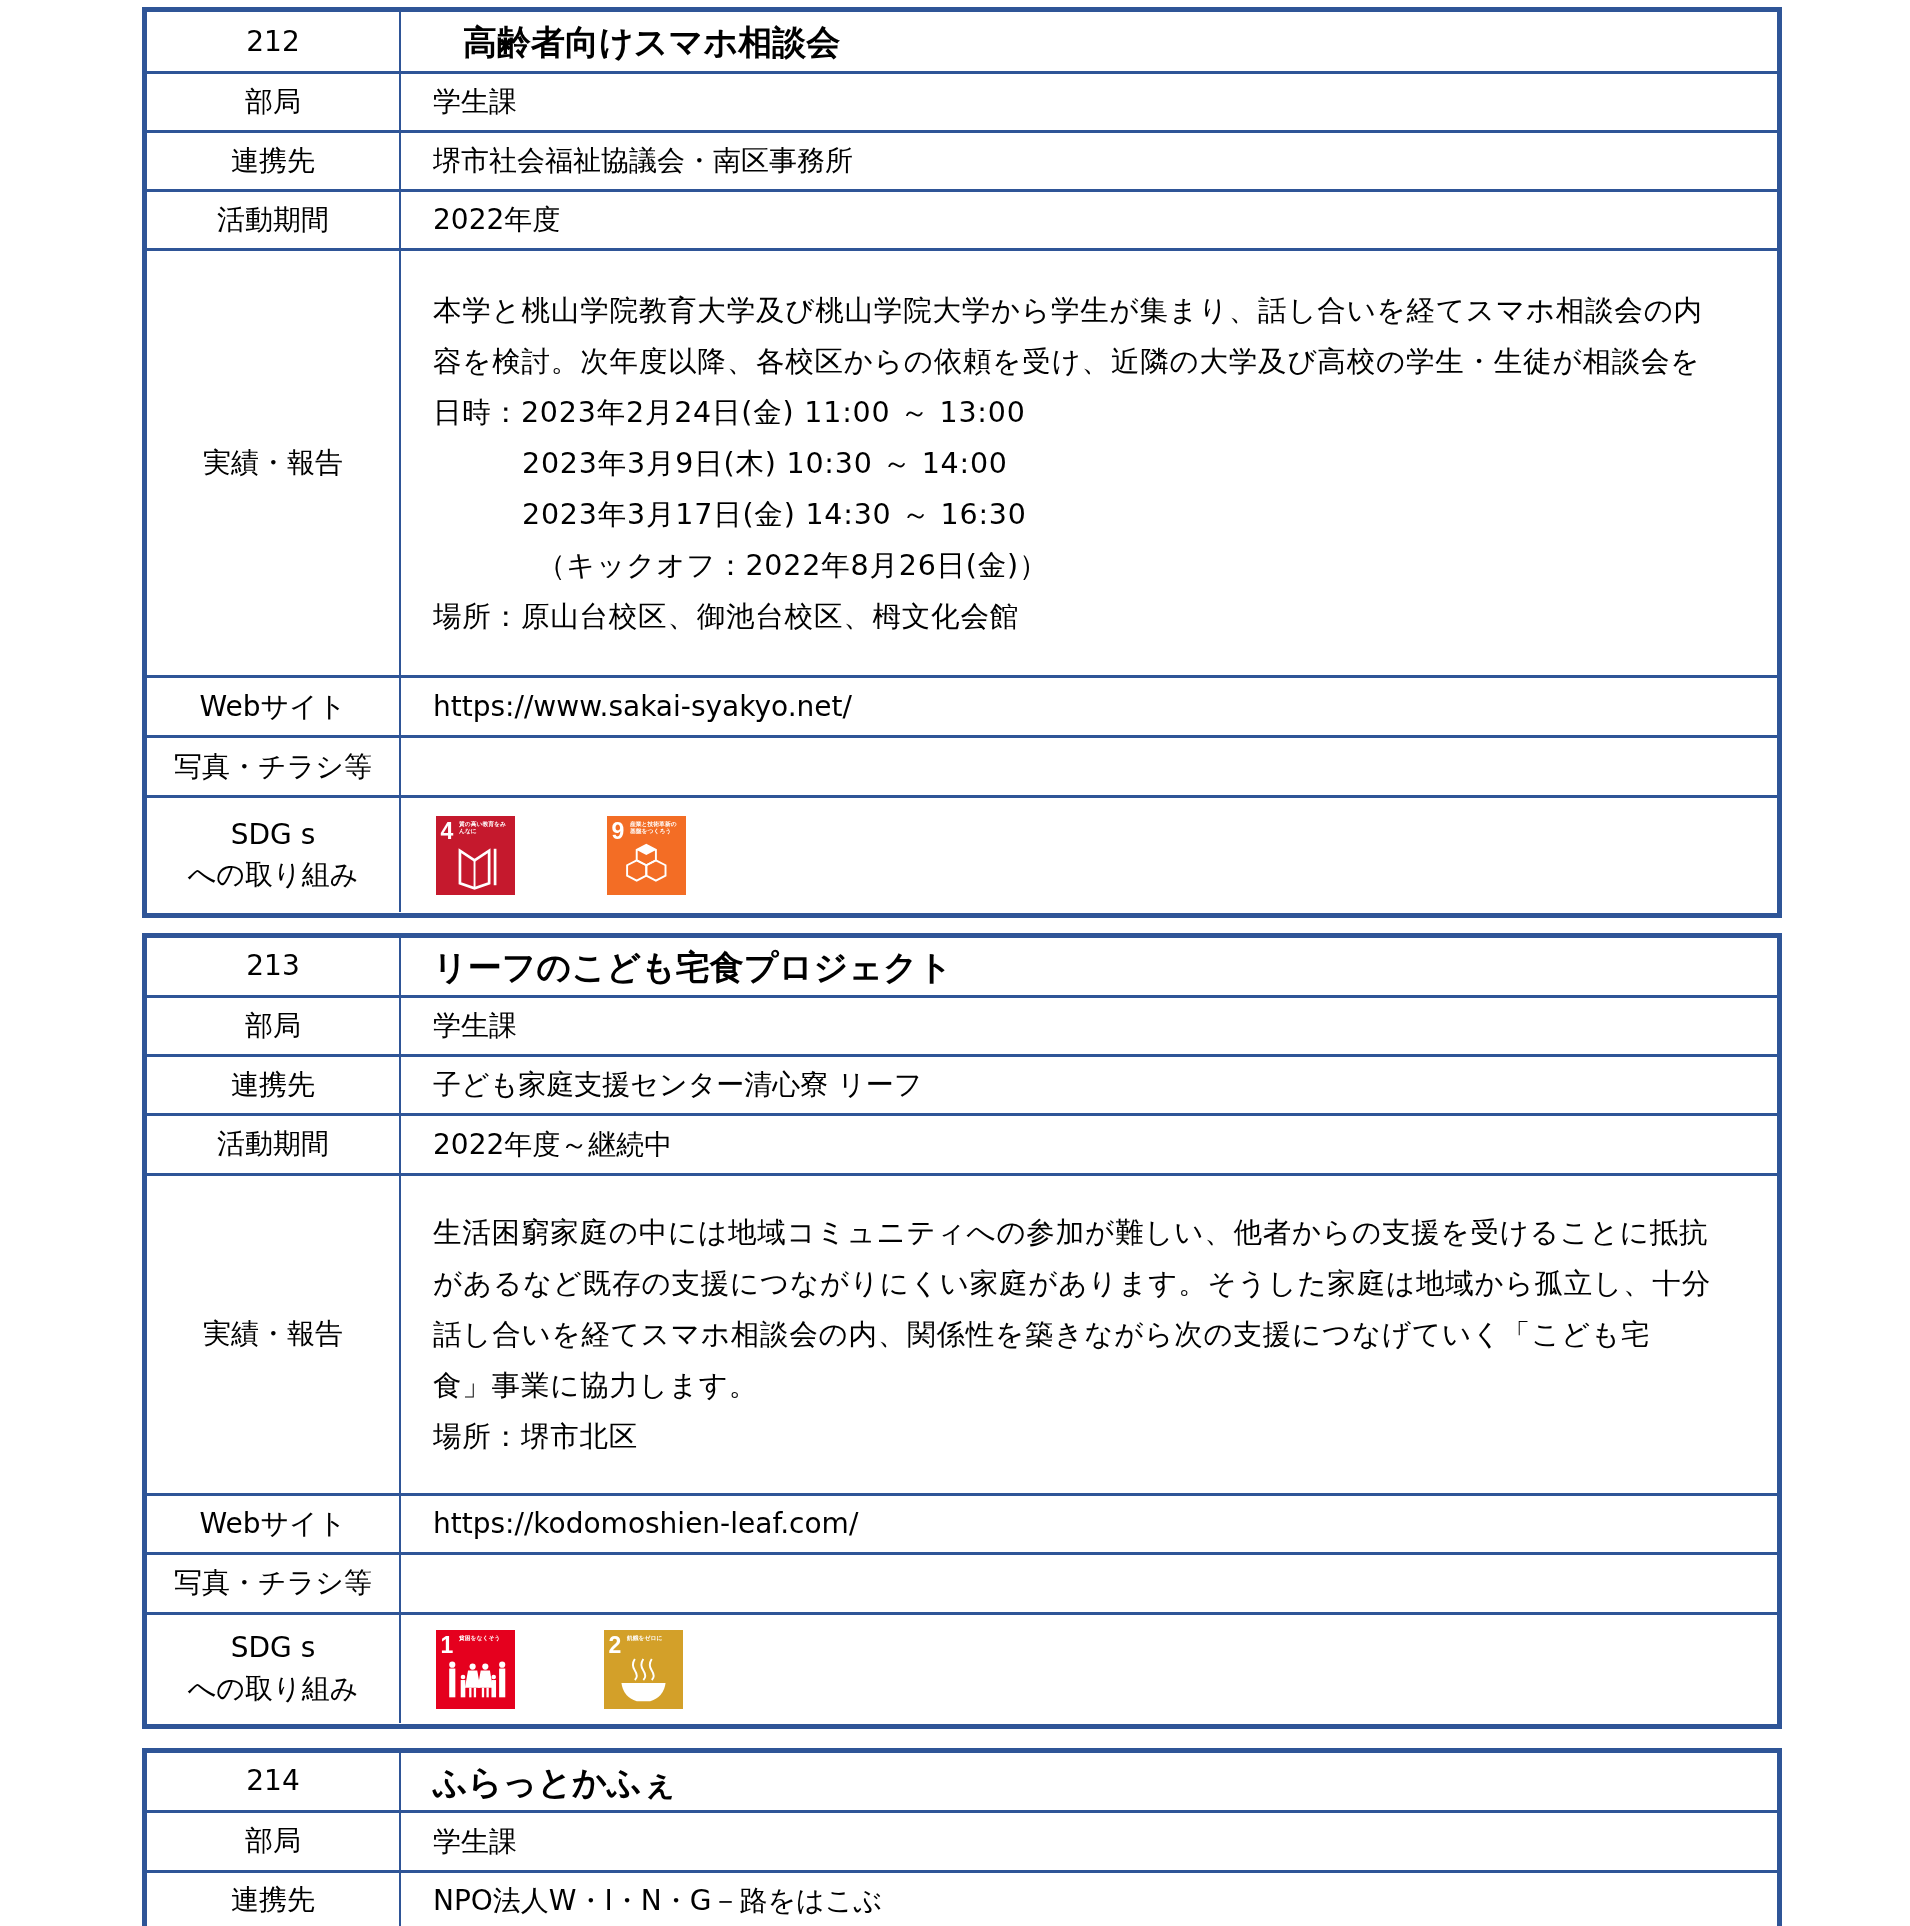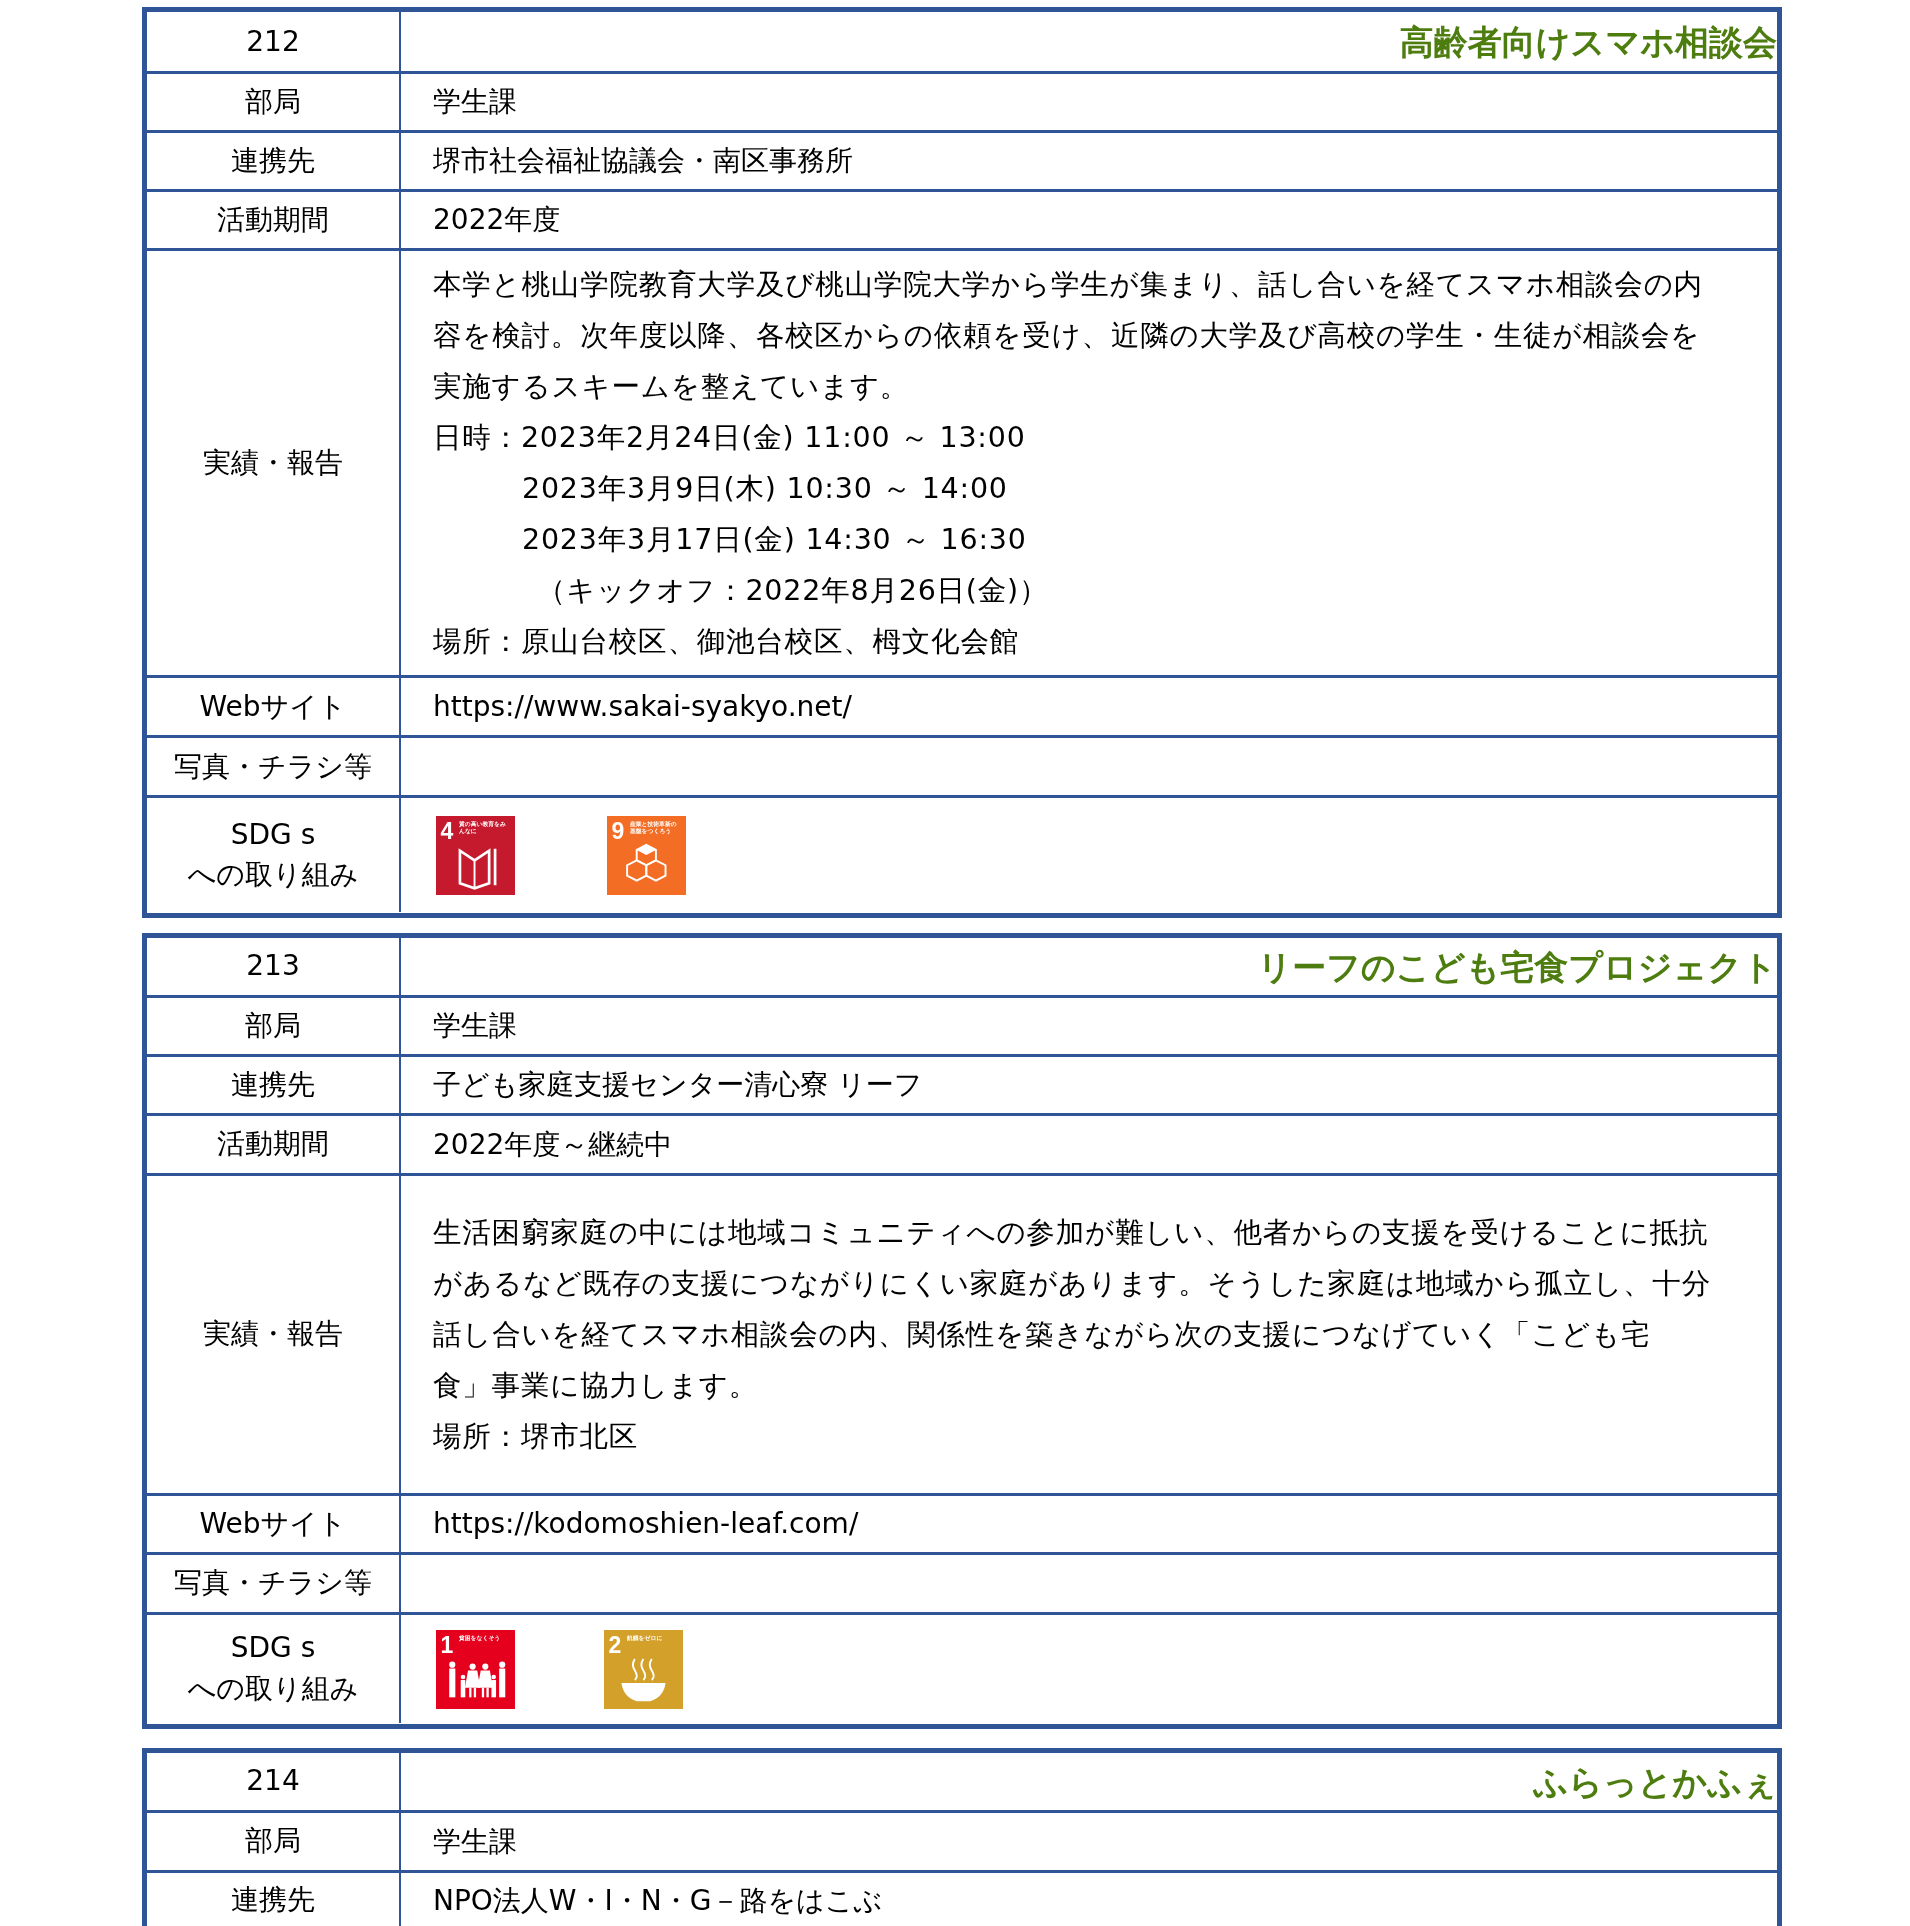--- a/index.html
+++ b/index.html
@@ -7,21 +7,21 @@
          font-family:"DejaVu Sans","Liberation Sans",sans-serif; color:#000; }
   .record { position:absolute; left:142px; width:1640px; box-sizing:border-box;
             border:5.8px solid #2f5597; background:#fff; }
   .row { display:flex; box-sizing:border-box; border-top:3.1px solid #2f5597; }
   .row:first-child { border-top:none; }
   .label { width:254px; flex:0 0 254px; box-sizing:border-box; border-right:2.3px solid #2f5597;
            display:flex; align-items:center; justify-content:center; text-align:center;
            font-size:28px; line-height:1.45; }
   .value { flex:1 1 auto; box-sizing:border-box; padding:0 0 0 32px; display:flex; flex-direction:column;
            justify-content:center; font-size:28px; line-height:1.0; }
-  .title { color:#4d7c0f; font-weight:bold; font-size:34px;text-align:right; }
+  .title { color:#000000; font-weight:bold; font-size:34px; }
   .para { line-height:51px; font-size:28.5px; letter-spacing:0.8px; }
   .indent { padding-left:89px; }
   .indent2 { padding-left:104px; }
   .sdg-row { flex-direction:row; align-items:center; justify-content:flex-start; gap:0; }
   .sdg { width:79px; height:79px; position:relative; color:#fff; box-sizing:border-box;
          padding:3.9px 4.6px; overflow:hidden; flex:0 0 auto; }
   .sdg .num { font-family:"Liberation Sans",sans-serif; font-weight:bold; font-size:23px; line-height:1; position:absolute; left:4.6px; top:4.6px; }
   .sdg .cap { position:absolute; left:23px; top:5.4px; font-size:5.8px; line-height:1.25; width:52px; font-weight:bold; }
   .sdg svg { position:absolute; left:0; bottom:3.9px; width:79px; height:48px; }
 </style>
@@ -51,21 +51,20 @@
     <div class="label">活動期間</div>
     <div class="value">
         <span>2022年度</span>
       </div>
   </div>
   <div class="row" style="height:427px;">
     <div class="label">実績・報告</div>
     <div class="value">
       <div class="para">本学と桃山学院教育大学及び桃山学院大学から学生が集まり、話し合いを経てスマホ相談会の内</div>
       <div class="para">容を検討。次年度以降、各校区からの依頼を受け、近隣の大学及び高校の学生・生徒が相談会を</div>
-      <div class="para">実施するスキームを整えています。</div>
       <div class="para">日時：2023年2月24日(金) 11:00 ～ 13:00</div>
       <div class="para indent">2023年3月9日(木) 10:30 ～ 14:00</div>
       <div class="para indent">2023年3月17日(金) 14:30 ～ 16:30</div>
       <div class="para indent2">（キックオフ：2022年8月26日(金)）</div>
       <div class="para">場所：原山台校区、御池台校区、栂文化会館</div>
     </div>
   </div>
   <div class="row" style="height:60px;">
     <div class="label">Webサイト</div>
     <div class="value">

